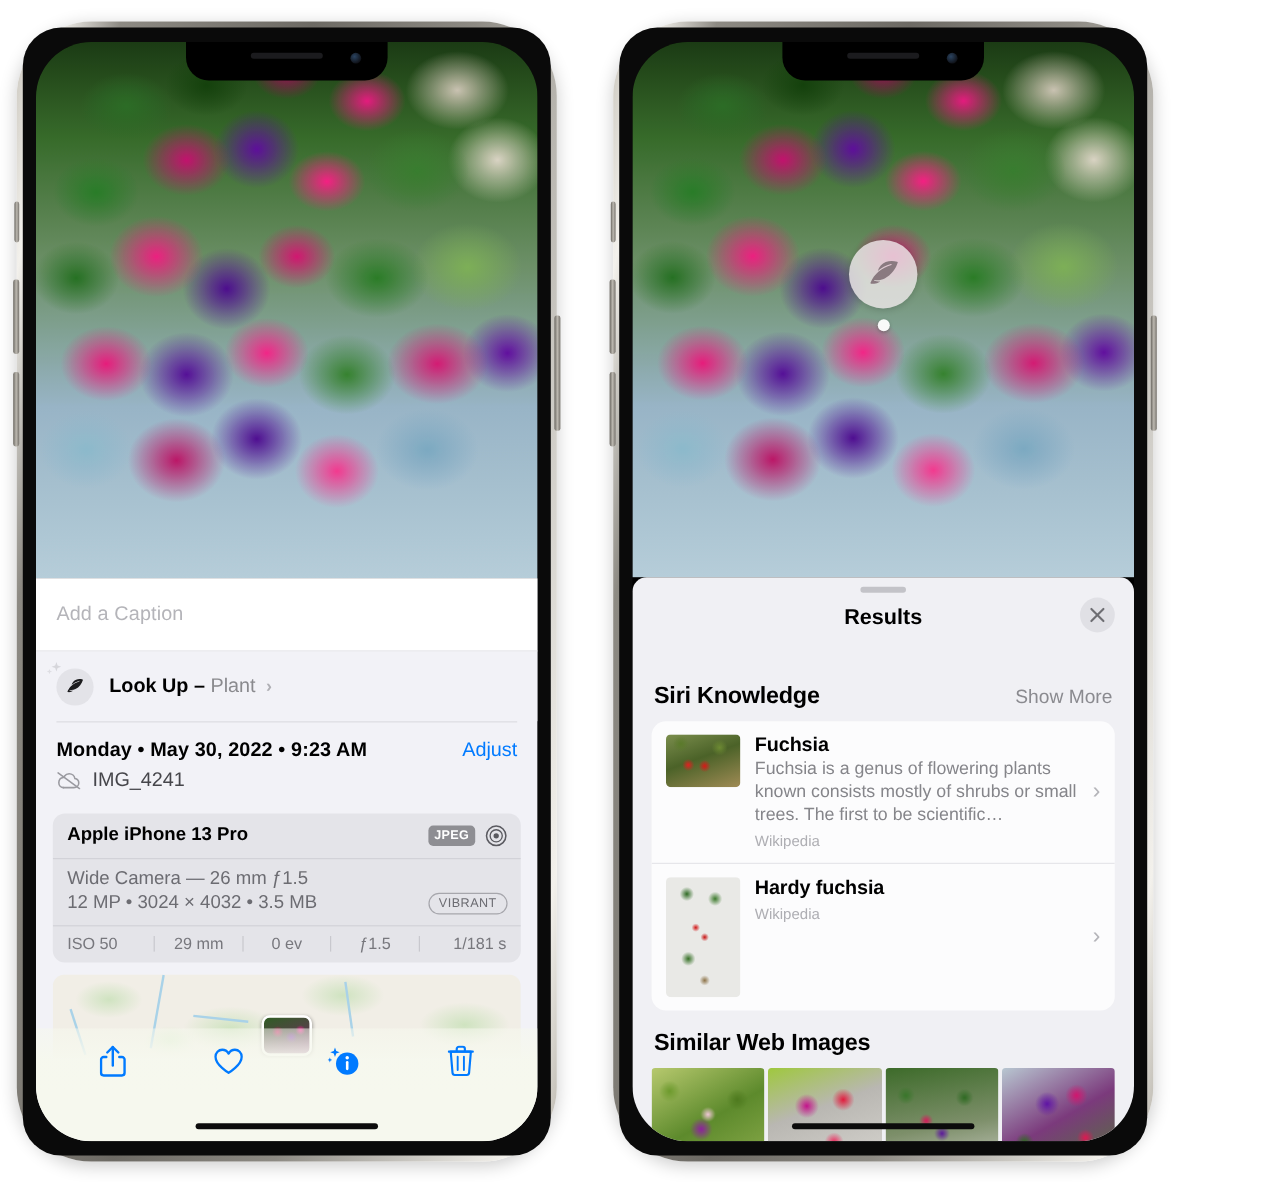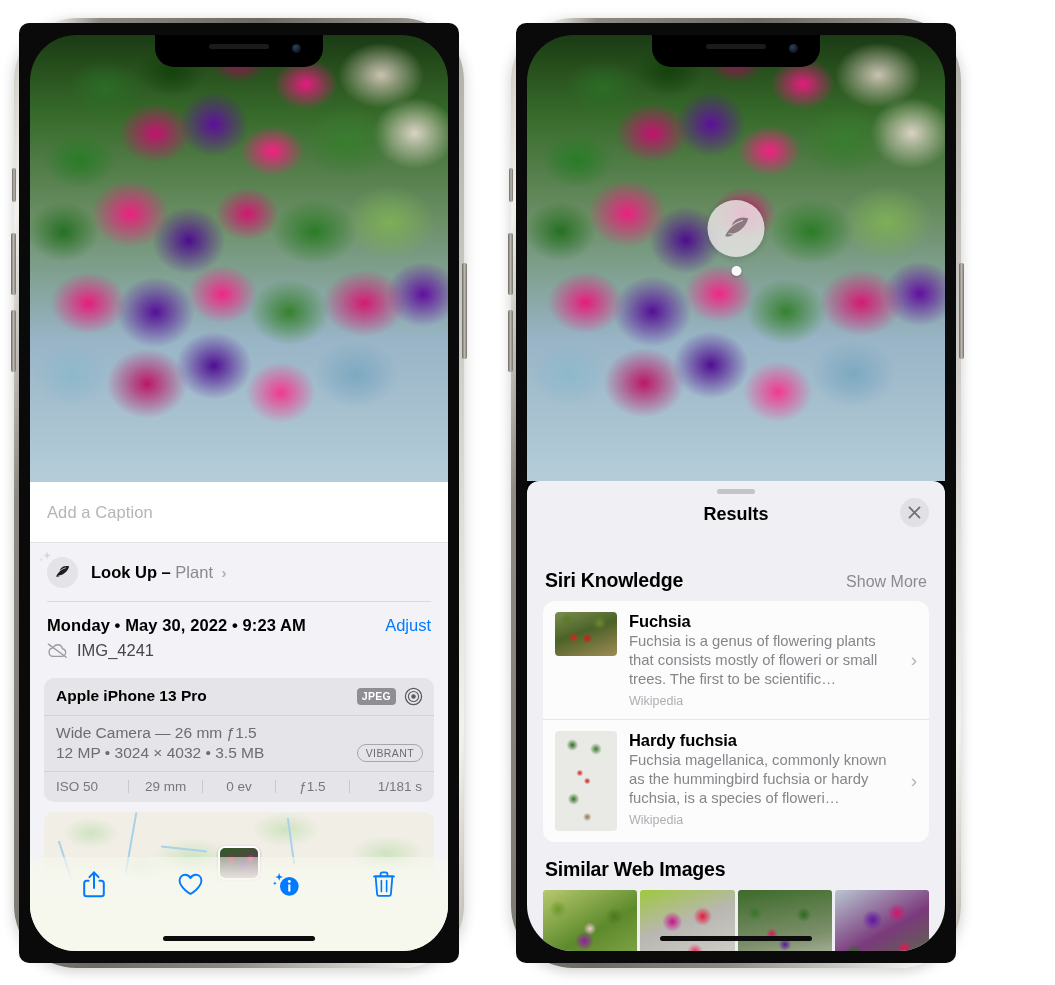--- a/index.html
+++ b/index.html
@@ -18,21 +18,21 @@
     width: 450px; height: 950px;
     border-radius: 62px;
     background: linear-gradient(100deg,#c8c4bb 0%, #f3f1ec 6%, #8d8a83 14%, #6d6a64 40%, #8d8a83 62%, #f3f1ec 93%, #b9b5ac 100%);
     padding: 5px;
     box-shadow: 0 3px 14px rgba(0,0,0,.20);
   }
   .phone-left  { left: 14px; }
   .phone-right { left: 511px; }
   .phone-inner {
     width: 100%; height: 100%;
-    border-radius: 10px;
+    border-radius: 32px;
     background: #0a0a0a;
     padding: 12px 11px;
   }
   .screen {
     position: relative;
     width: 100%; height: 100%;
     border-radius: 46px;
     overflow: hidden;
     background: #000;
   }
@@ -489,30 +489,29 @@
         <div class="sec-head">
           <div class="sec-title">Siri Knowledge</div>
           <div class="sec-action">Show More</div>
         </div>
 
         <div class="knowledge-card">
           <div class="kitem">
             <div class="thumb kthumb-1"></div>
             <div class="kbody">
               <div class="ktitle">Fuchsia</div>
-              <div class="kdesc">Fuchsia is a genus of flowering plants that consists mostly of floweri or small trees. The first to be scientific…</div>
+              <div class="kdesc">Fuchsia is a genus of flowering plants known consists mostly of shrubs or small trees. The first to be scientific…</div>
               <div class="ksource">Wikipedia</div>
             </div>
             <div class="kchev">›</div>
           </div>
           <div class="kitem">
             <div class="thumb kthumb-2"></div>
             <div class="kbody">
               <div class="ktitle">Hardy fuchsia</div>
-              <div class="kdesc">Fuchsia magellanica, commonly known as the hummingbird fuchsia or hardy fuchsia, is a species of floweri…</div>
               <div class="ksource">Wikipedia</div>
             </div>
             <div class="kchev">›</div>
           </div>
         </div>
 
         <div class="similar-head">
           <div class="sec-title">Similar Web Images</div>
         </div>
 

